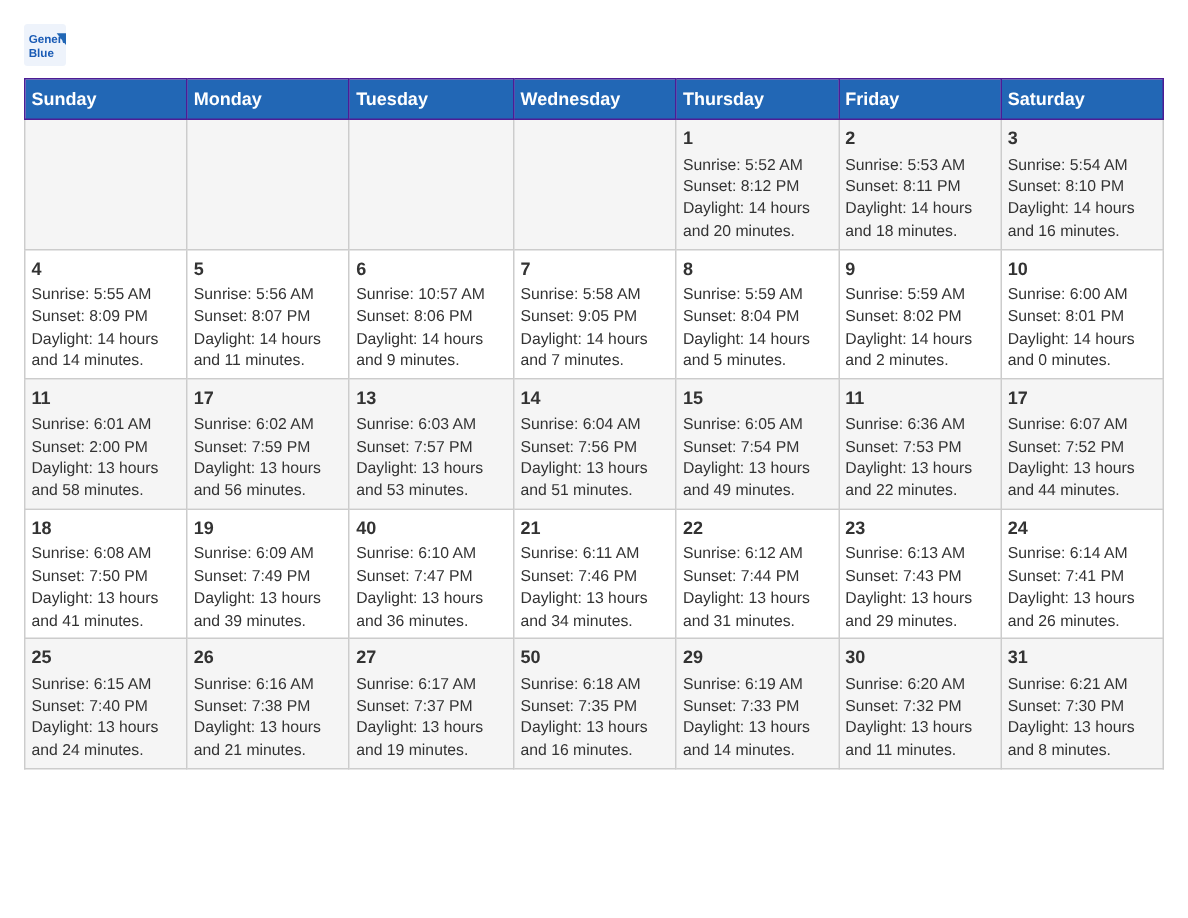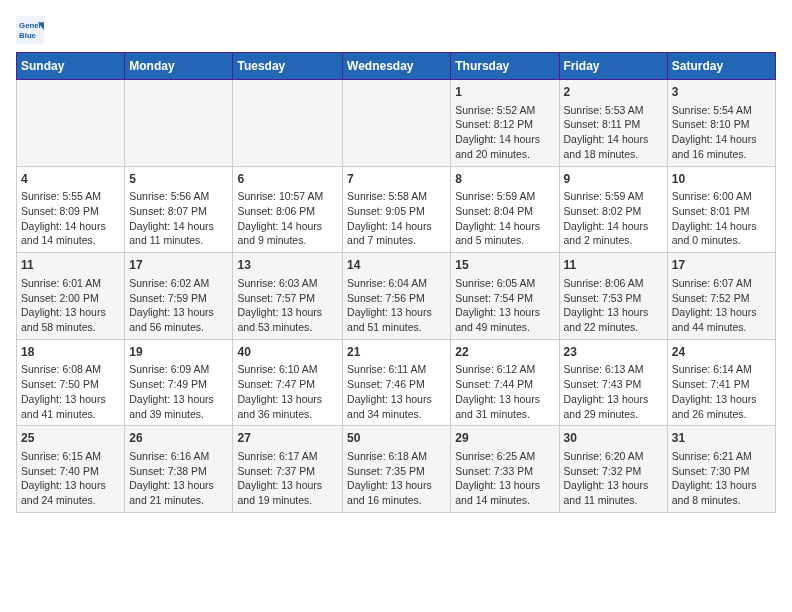--- a/index.html
+++ b/index.html
@@ -231,21 +231,21 @@
         </td>
         <td>
           <span class="day-num">15</span>
           <div>Sunrise: 6:05 AM</div>
           <div>Sunset: 7:54 PM</div>
           <div>Daylight: 13 hours</div>
           <div>and 49 minutes.</div>
         </td>
         <td>
           <span class="day-num">11</span>
-          <div>Sunrise: 8:06 AM</div>
+          <div>Sunrise: 6:36 AM</div>
           <div>Sunset: 7:53 PM</div>
           <div>Daylight: 13 hours</div>
           <div>and 22 minutes.</div>
         </td>
         <td>
           <span class="day-num">17</span>
           <div>Sunrise: 6:07 AM</div>
           <div>Sunset: 7:52 PM</div>
           <div>Daylight: 13 hours</div>
           <div>and 44 minutes.</div>
@@ -326,21 +326,21 @@
         </td>
         <td>
           <span class="day-num">50</span>
           <div>Sunrise: 6:18 AM</div>
           <div>Sunset: 7:35 PM</div>
           <div>Daylight: 13 hours</div>
           <div>and 16 minutes.</div>
         </td>
         <td>
           <span class="day-num">29</span>
-          <div>Sunrise: 6:25 AM</div>
+          <div>Sunrise: 6:19 AM</div>
           <div>Sunset: 7:33 PM</div>
           <div>Daylight: 13 hours</div>
           <div>and 14 minutes.</div>
         </td>
         <td>
           <span class="day-num">30</span>
           <div>Sunrise: 6:20 AM</div>
           <div>Sunset: 7:32 PM</div>
           <div>Daylight: 13 hours</div>
           <div>and 11 minutes.</div>

